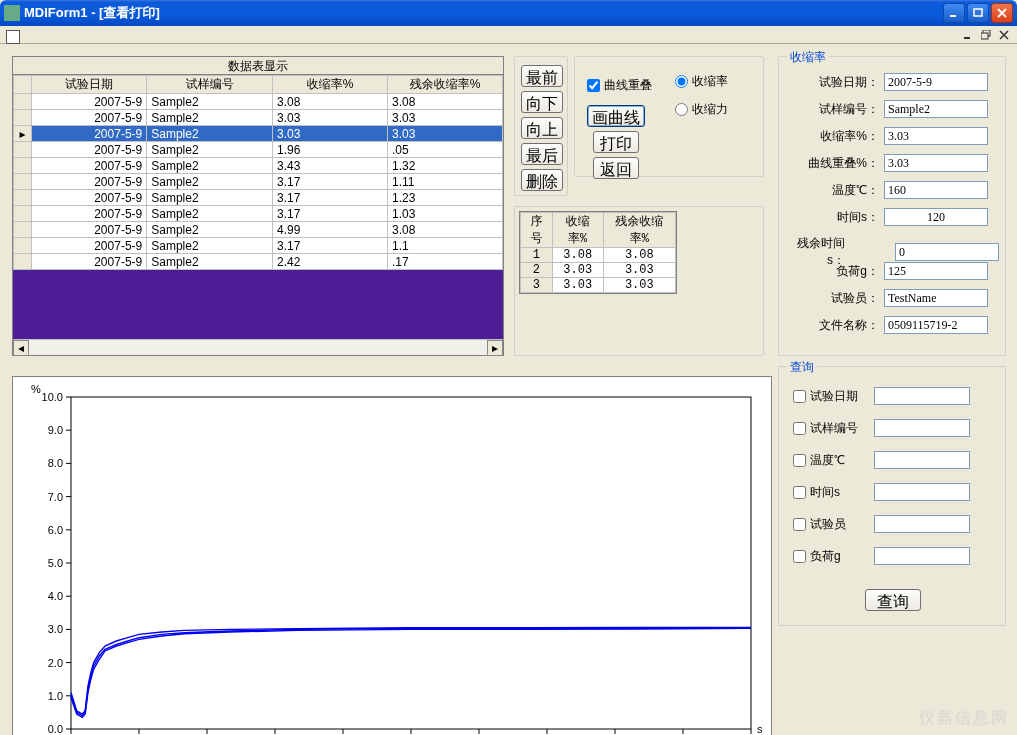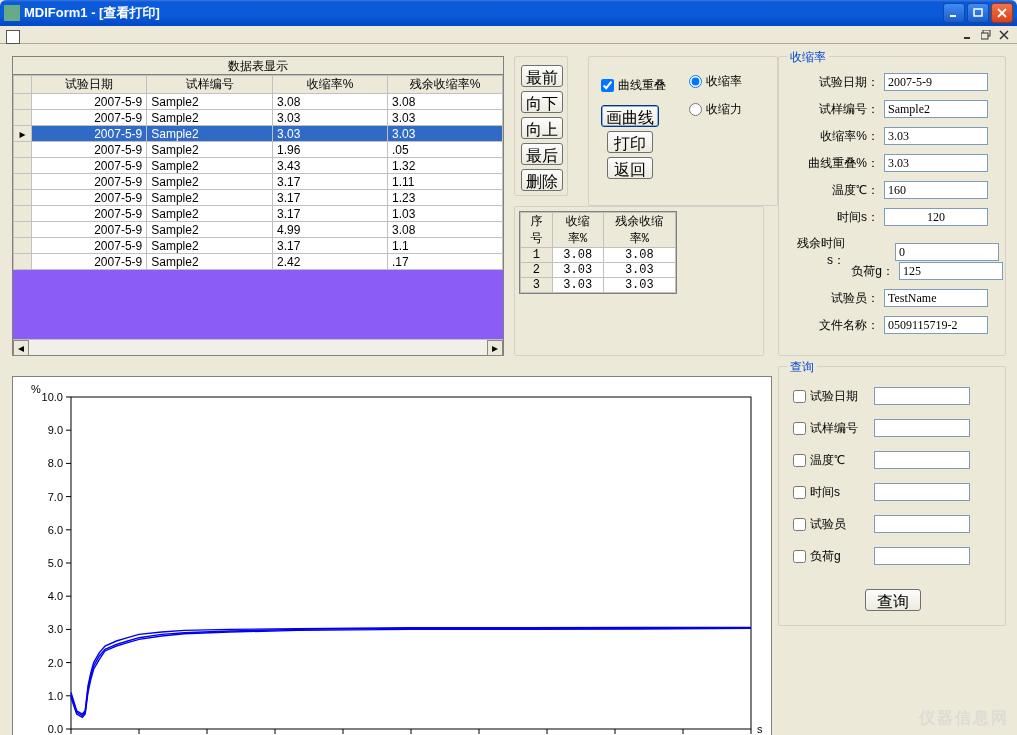--- a/index.html
+++ b/index.html
@@ -111,21 +111,21 @@
   padding: 1px 3px;
 }
 input[type=checkbox], input[type=radio] { margin: 0 4px 0 0; vertical-align: middle; }
 
 
 .datatable-outer {
   position: absolute;
   left: 12px; top: 10px;
   width: 492px; height: 300px;
   border: 1px solid #808080;
-  background: #8b5cf6;
+  background: #4c1d95;
 }
 .dt-caption {
   background: #ece9d8;
   text-align: center;
   border-bottom: 1px solid #808080;
   height: 18px;
   line-height: 18px;
 }
 table.dt {
   border-collapse: collapse;
@@ -329,21 +329,21 @@
   </div>
 
   <div class="groupbox" style="left:514px; top:10px; width:54px; height:140px;">
     <button class="xp" style="position:absolute;left:6px;top:8px;width:42px">最前</button>
     <button class="xp" style="position:absolute;left:6px;top:34px;width:42px">向下</button>
     <button class="xp" style="position:absolute;left:6px;top:60px;width:42px">向上</button>
     <button class="xp" style="position:absolute;left:6px;top:86px;width:42px">最后</button>
     <button class="xp" style="position:absolute;left:6px;top:112px;width:42px">删除</button>
   </div>
 
-  <div class="groupbox" style="left:588px; top:10px; width:190px; height:150px;">
+  <div class="groupbox" style="left:574px; top:10px; width:190px; height:121px;">
     <div style="position:absolute;left:12px;top:20px;">
       <input type="checkbox" checked="" style=""><span>曲线重叠</span>
     </div>
     <div style="position:absolute;left:100px;top:16px;">
       <input type="radio" name="r1" checked="" style=""><span>收缩率</span>
     </div>
     <div style="position:absolute;left:100px;top:44px;">
       <input type="radio" name="r1" style=""><span>收缩力</span>
     </div>
     <button class="xp default" style="position:absolute;left:12px;top:48px;width:58px">画曲线</button>
@@ -404,21 +404,21 @@
           <input type="text" class="xp" style="width: 104px;" value="160">
         </div>
         <div class="form-row" style="left: 8px; top: 151px; width: 212px;">
           <span class="lbl" style="width:92px">时间s：</span>
           <input type="text" class="xp" style="width: 104px; text-align: center;" value="120">
         </div>
         <div class="form-row" style="left: 8px; top: 178px; width: 212px; gap: 45px;">
           <span class="lbl" style="width:92px">残余时间s：</span>
           <input type="text" class="xp" style="width: 104px;" value="0">
         </div>
-        <div class="form-row" style="left: 23px; top: 205px; width: 212px;">
+        <div class="form-row" style="left: 8px; top: 205px; width: 212px;">
           <span class="lbl" style="width:92px">负荷g：</span>
           <input type="text" class="xp" style="width: 104px;" value="125">
         </div>
         <div class="form-row" style="left: 8px; top: 232px; width: 212px;">
           <span class="lbl" style="width:92px">试验员：</span>
           <input type="text" class="xp" style="width: 104px;" value="TestName">
         </div>
         <div class="form-row" style="left: 8px; top: 259px; width: 212px;">
           <span class="lbl" style="width:92px">文件名称：</span>
           <input type="text" class="xp" style="width: 104px;" value="0509115719-2">

